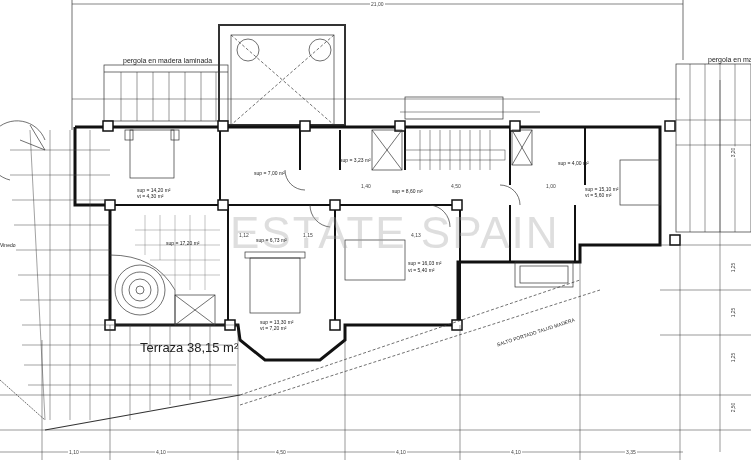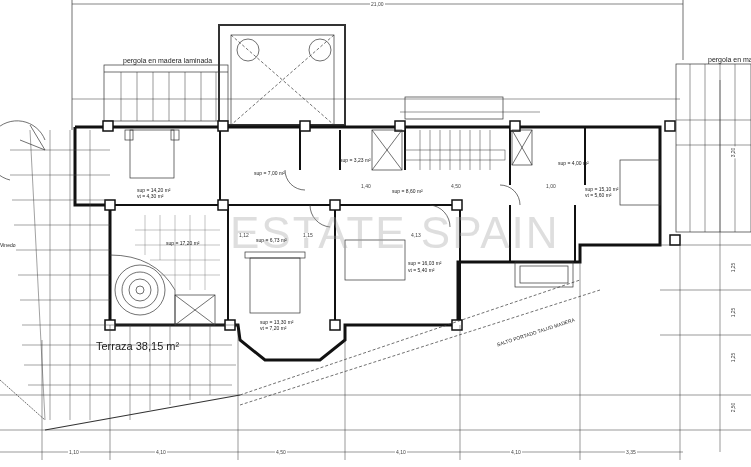--- a/index.html
+++ b/index.html
@@ -1,21 +1,21 @@
 <!DOCTYPE html>
 <html><head>
 <meta charset="utf-8">
 <style>
   html,body{margin:0;padding:0;background:#ffffff;}
   body{width:751px;height:467px;overflow:hidden;position:relative;font-family:"Liberation Sans",sans-serif;}
   #plan{position:absolute;left:0;top:0;width:751px;height:467px;}
   .lbl{position:absolute;font-family:"Liberation Sans",sans-serif;color:#222;white-space:nowrap;line-height:1;}
   .small{font-size:5px;}
   .mid{font-size:7px;}
-  .terr{font-size:11px;}
+  .terr{font-size:13px;margin-left:44px;}
   .dim{font-size:5px;color:#444;background:#fff;padding:0 1px;}
   .watermark{position:absolute;left:230px;top:208px;font-size:44px;color:rgba(160,160,160,0.35);letter-spacing:2px;font-family:"Liberation Sans",sans-serif;white-space:nowrap;}
 </style>
 </head>
 <body>
 
 <svg id="plan" viewBox="0 0 751 467" xmlns="http://www.w3.org/2000/svg">
   <g stroke="#333" fill="none" stroke-width="0.7">
 
     <line x1="72" y1="4" x2="683" y2="4" stroke-width="0.6"></line>

